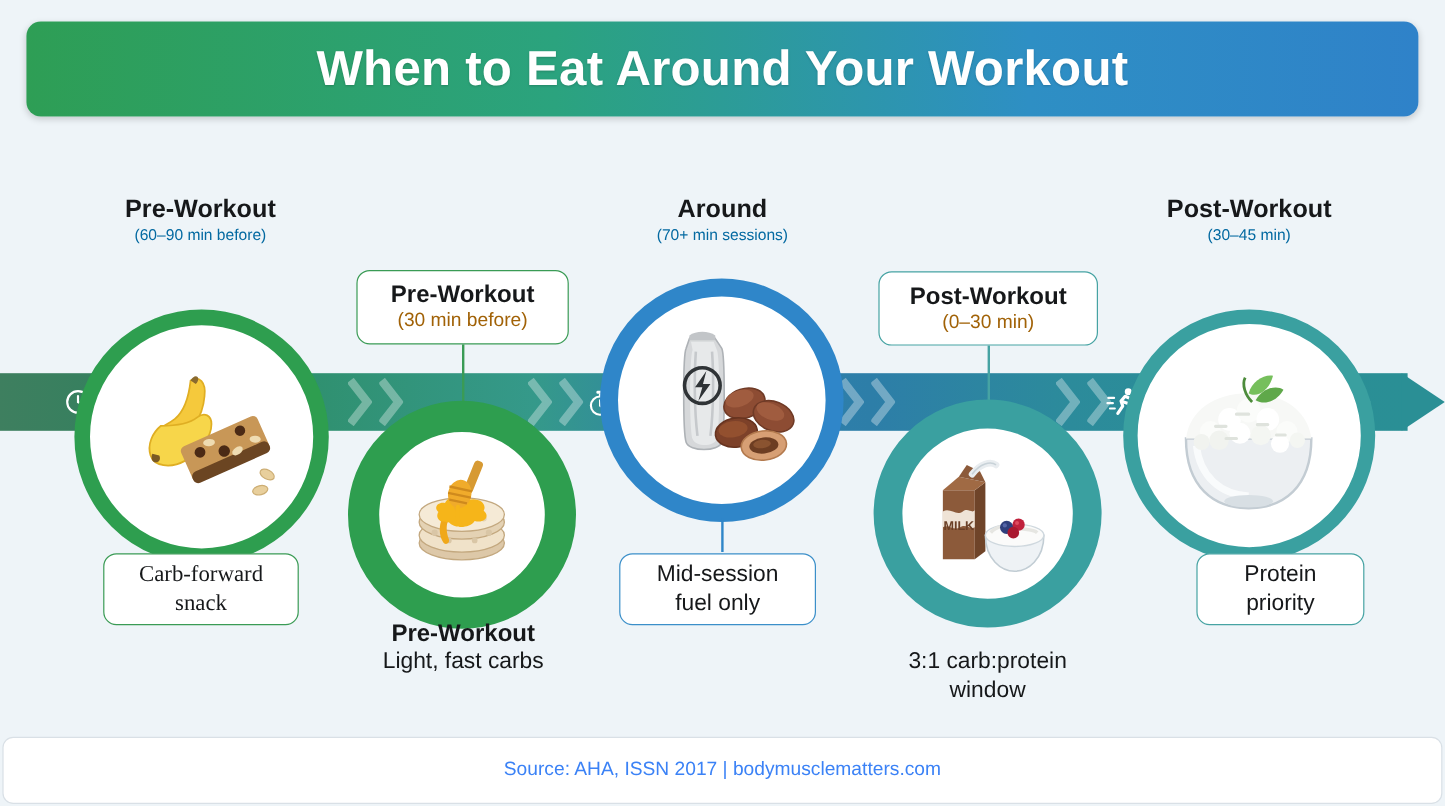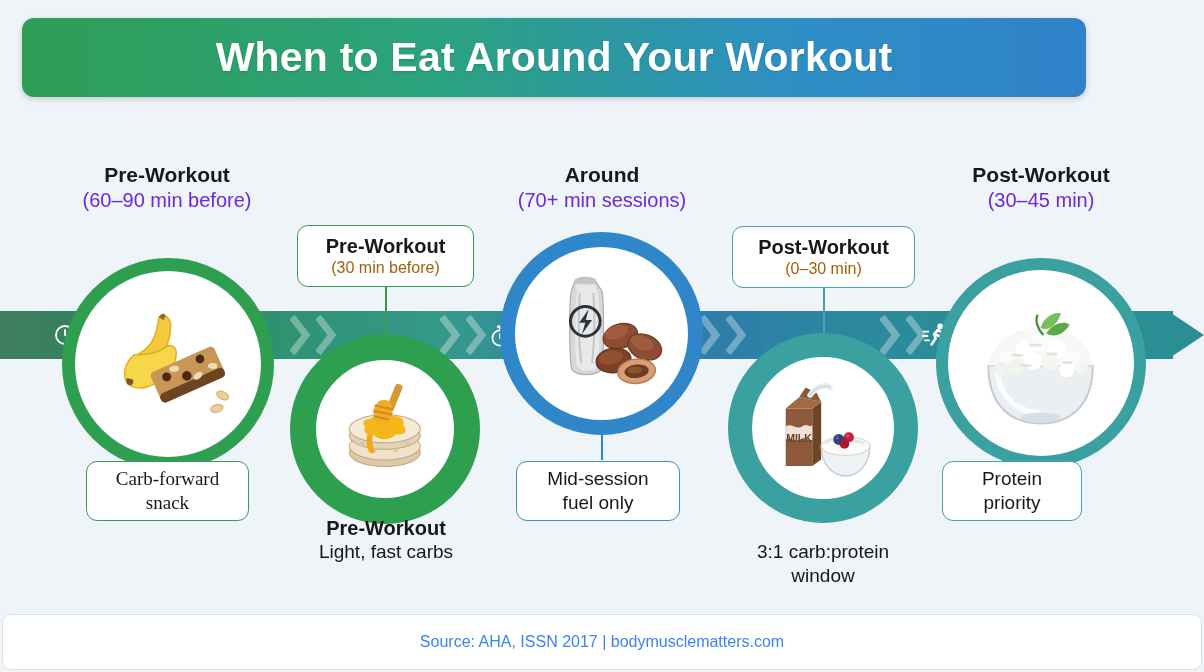--- a/index.html
+++ b/index.html
@@ -7,21 +7,21 @@
     width:1204px;height:672px;
     background:#eef4f8;
     font-family:"Liberation Sans", sans-serif;
     overflow:hidden;
     position:relative;
   }
   .stage{position:absolute;top:0;left:0;width:1204px;height:672px;}
 
   
   .header{
-    position:absolute;left:22px;top:18px;width:1064px;height:79px;
+    position:absolute;left:22px;top:18px;width:1160px;height:79px;
     border-radius:12px;
     background:linear-gradient(90deg,#2e9e55 0%,#2ba37e 38%,#2e8fc4 72%,#2f82c9 100%);
     box-shadow:0 2px 6px rgba(0,0,0,.18);
     display:flex;align-items:center;justify-content:center;
   }
   .header-title{
     color:#ffffff;font-size:41px;font-weight:bold;letter-spacing:.2px;
     text-shadow:0 1px 2px rgba(0,0,0,.18);
   }
 
@@ -43,21 +43,21 @@
   .band-icon svg{display:block;}
 
   
   .node{position:absolute;border-radius:50%;background:#ffffff;
         display:flex;align-items:center;justify-content:center;}
   .node .art{width:78%;height:78%;display:block;}
 
   
   .toptitle{position:absolute;text-align:center;}
   .toptitle .t1{font-size:21px;font-weight:bold;color:#16181a;line-height:1.22;white-space:nowrap;}
-  .toptitle .t2{font-size:20px;color:#6d28d9;line-height:1.25;white-space:nowrap;}
+  .toptitle .t2{font-size:13px;color:#0369a1;line-height:1.25;white-space:nowrap;}
 
   
   .boxlabel{
     position:absolute;background:#ffffff;border-radius:11px;
     display:flex;flex-direction:column;align-items:center;justify-content:center;
     box-sizing:border-box;text-align:center;
   }
   .boxlabel .b1{font-size:20px;font-weight:bold;color:#16181a;line-height:1.2;white-space:nowrap;}
   .boxlabel .b2{font-size:16px;color:#a16207;line-height:1.25;white-space:nowrap;}
   .boxlabel .c1{font-size:19px;color:#16181a;line-height:1.28;white-space:nowrap;}
@@ -344,21 +344,21 @@
         <circle cx="23" cy="54" r="4.6" fill="#f1f3ef"></circle>
       <circle cx="78" cy="53" r="4.4" fill="#f4f6f2"></circle>
       <path d="M31 45 h6 M43 38 h7 M55 44 h6 M66 50 h5 M37 52 h6" stroke="#dfe3dd" stroke-width="1.8" stroke-linecap="round"></path>
 
       <path d="M54 30 C58 23 66 21 70 24 C66 31 59 33 54 30 Z" fill="#5fa84a"></path>
       <path d="M50 26 C52 19 59 15 64 16 C62 24 55 29 50 26 Z" fill="#76bf5c"></path>
       <path d="M52 31 C48 27 46 21 48 17" stroke="#4d8c3c" stroke-width="1.6" fill="none"></path>
     </svg>
   </div>
   <div class="conn" style="left:1041px;top:462px;height:28px;background:#46a3a3;"></div>
-  <div class="boxlabel" style="left:942px;top:461px;width:140px;height:60px;border:1.6px solid #46a3a3;">
+  <div class="boxlabel" style="left:997px;top:461px;width:140px;height:60px;border:1.6px solid #46a3a3;">
     <div class="c1">Protein</div>
     <div class="c1">priority</div>
   </div>
 
   <div class="footer">
     <div class="footer-text">Source: AHA, ISSN 2017 | bodymusclematters.com</div>
   </div>
 
 </div>
 

